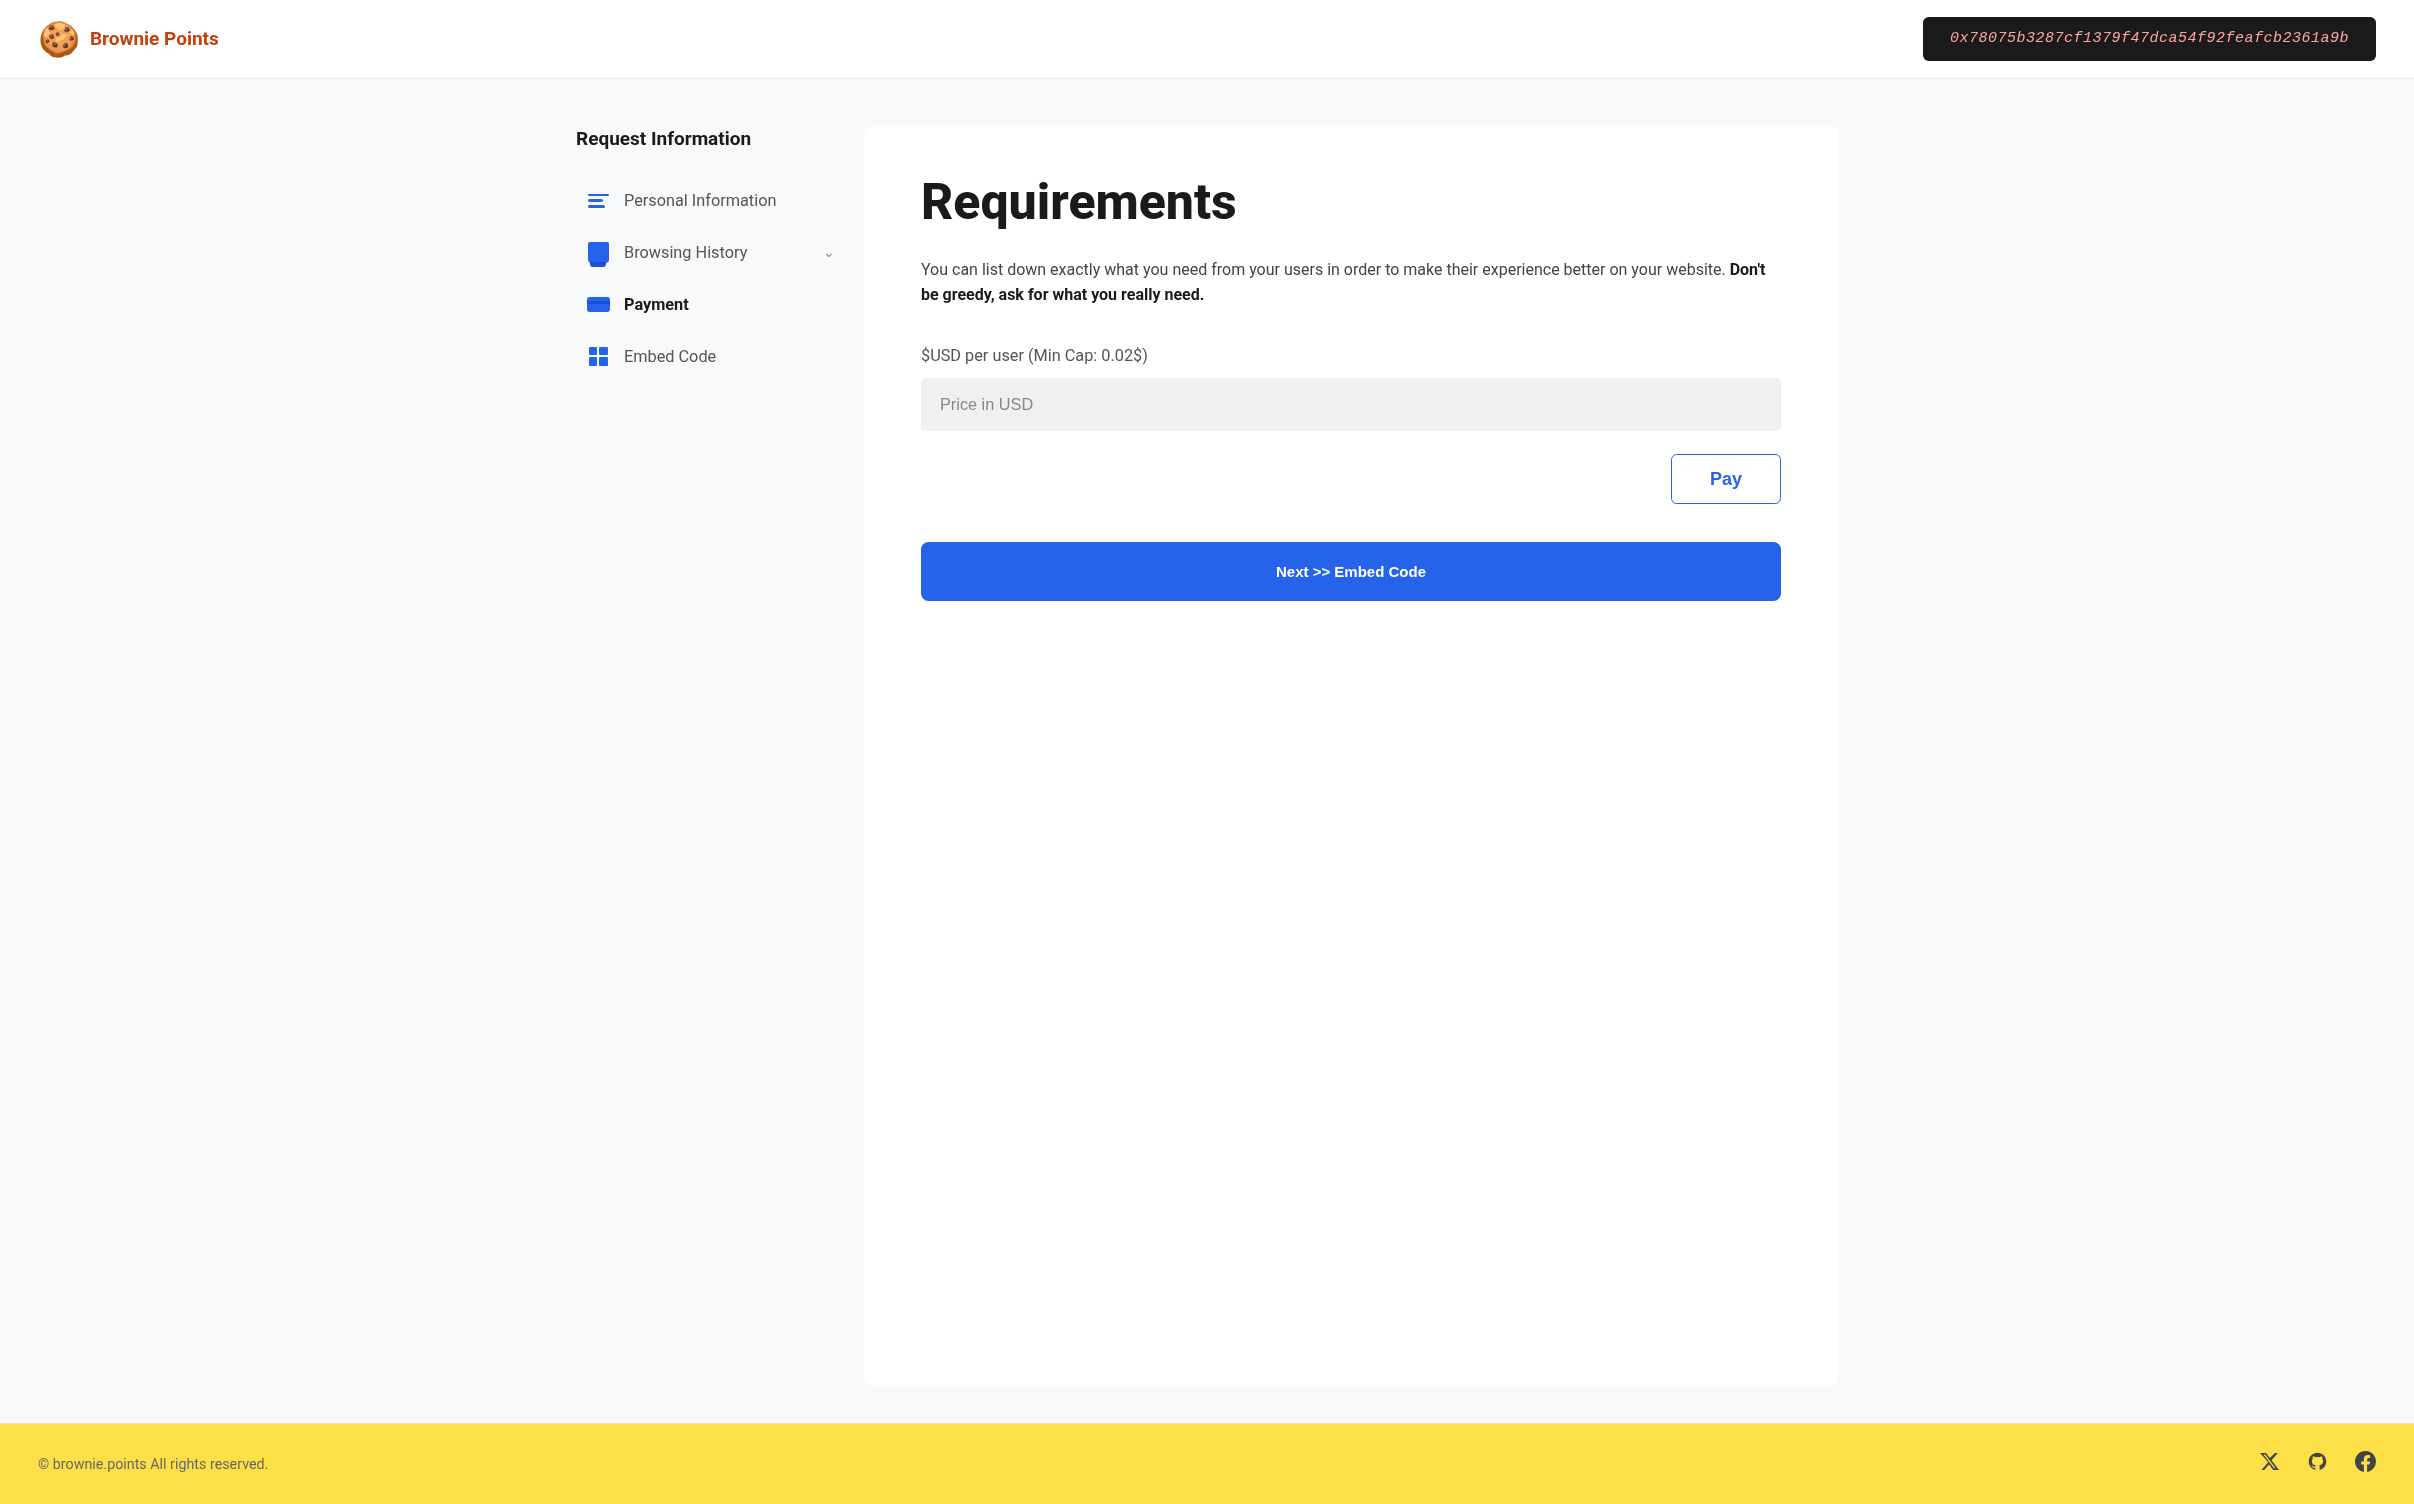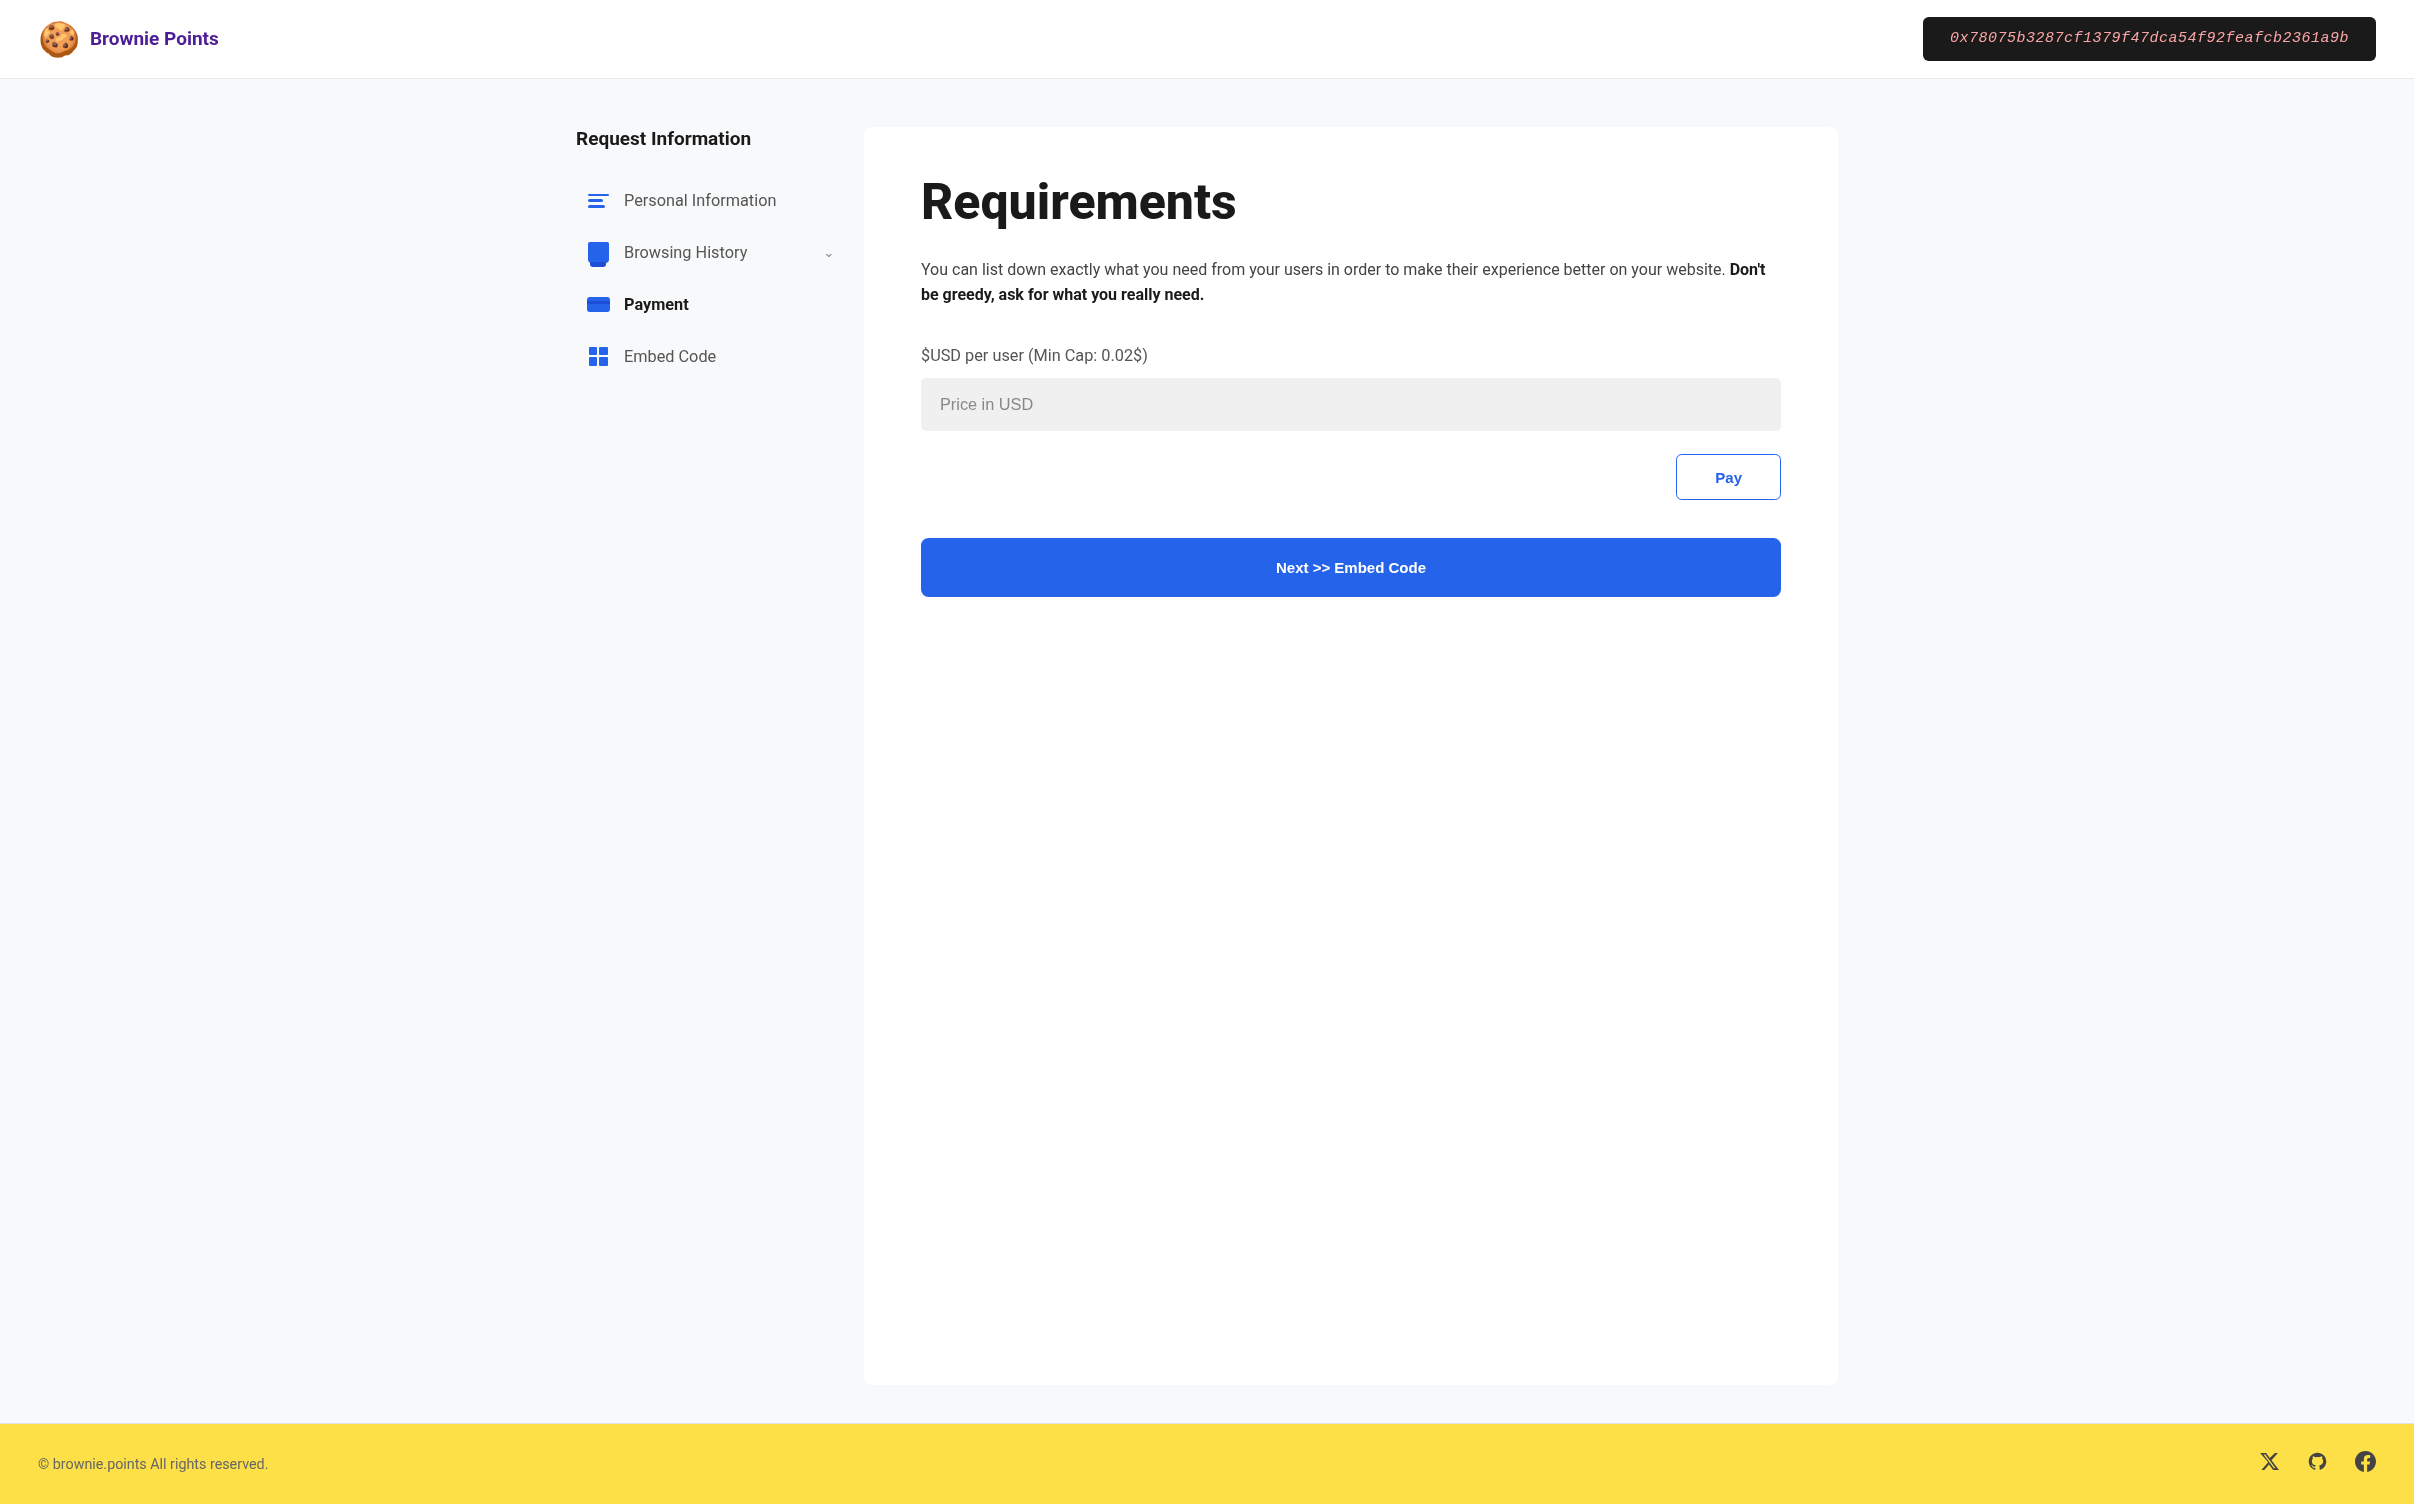--- a/index.html
+++ b/index.html
@@ -29,21 +29,21 @@
     }
 
     .logo-icon {
       font-size: 34px;
       line-height: 1;
     }
 
     .logo-text {
       font-size: 19px;
       font-weight: 700;
-      color: #4c1d95;
+      color: #c2410c;
     }
 
     .wallet-badge {
       background: #1a1a1a;
       color: #fca5a5;
       font-family: 'Courier New', Courier, monospace;
       font-size: 15px;
       padding: 13.4px 27px;
       border-radius: 5.7px;
       letter-spacing: 0.5px;
@@ -208,21 +208,21 @@
     }
 
     .pay-row {
       display: flex;
       justify-content: flex-end;
       margin-bottom: 38px;
     }
 
     .pay-button {
       padding: 13.4px 38px;
-      font-size: 15px;
+      font-size: 18px;
       font-weight: 600;
       color: #2563eb;
       background: #fff;
       border: 1.9px solid #2563eb;
       border-radius: 5.7px;
       cursor: pointer;
       margin-left: 48px;
     }
 
     .next-button {

